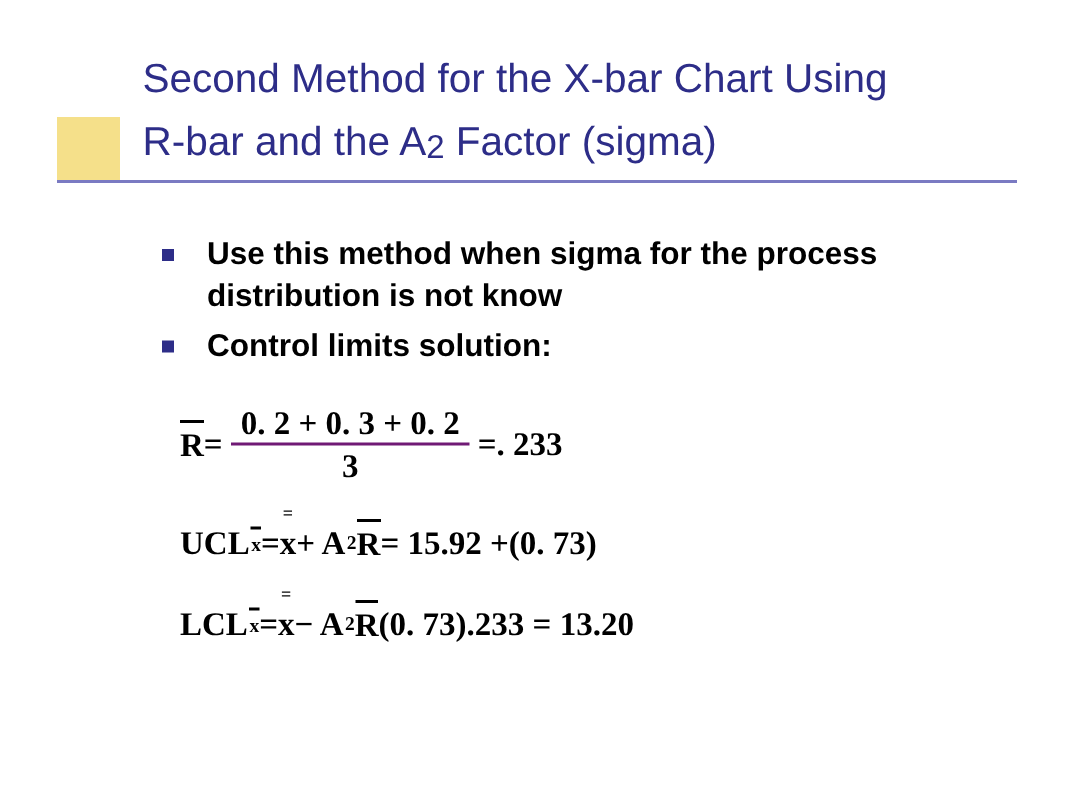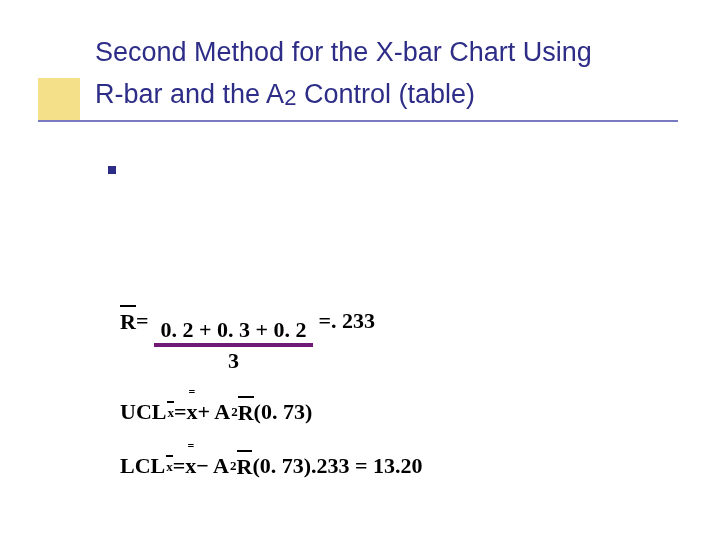--- a/index.html
+++ b/index.html
@@ -107,22 +107,21 @@
   .frac {
     display: inline-flex;
     flex-direction: column;
     align-items: center;
     vertical-align: middle;
     margin: 0 6px;
     line-height: 1.05;
   }
   .frac .num {
     padding: 0 6px 2px 6px;
-    border-bottom: 4px solid #701a75;
-    margin-top: 48px;
+    border-bottom: 2px solid #701a75;
   }
   .frac .den {
     padding-top: 2px;
   }
   .subs {
     font-size: 13px;
     vertical-align: -5px;
     margin-left: 1px;
   }
   .dblbar {
@@ -142,26 +141,31 @@
 </head>
 <body>
 
 <div class="slide">
 
   <div class="accent-box"></div>
   <div class="rule"></div>
 
   <div class="title">
     <span>Second Method for the X-bar Chart Using</span><br>
-    <span>R-bar and the A</span><span class="sub">2</span><span> Control (table)</span>
+    <span>R-bar and the A</span><span class="sub">2</span><span> Factor (sigma)</span>
   </div>
 
   <div class="bullets">
     <div class="bullet">
       <span class="sq"></span>
+      <span>Use this method when sigma for the process distribution is not know</span>
+    </div>
+    <div class="bullet">
+      <span class="sq"></span>
+      <span>Control limits solution:</span>
     </div>
   </div>
 
   <div class="formulas">
 
     <div class="row">
       <span class="bar">R</span>
       <span> = </span>
       <span class="frac">
         <span class="num">0. 2 + 0. 3 + 0. 2</span>
@@ -173,20 +177,21 @@
 
     <div class="row">
       <span>UCL</span>
         <span class="subs"><span class="bar">x</span></span>
       <span> = </span>
       <span class="dblbar">x</span>
       <span> + A</span>
         <span class="subs">2</span>
       <span> </span>
       <span class="bar">R</span>
+      <span> = 15.92 + </span>
       <span>(</span>
         <span>0. 73</span>
         <span>)</span>
     </div>
 
     <div class="row">
       <span>LCL</span>
         <span class="subs"><span class="bar">x</span></span>
       <span> = </span>
       <span class="dblbar">x</span>

